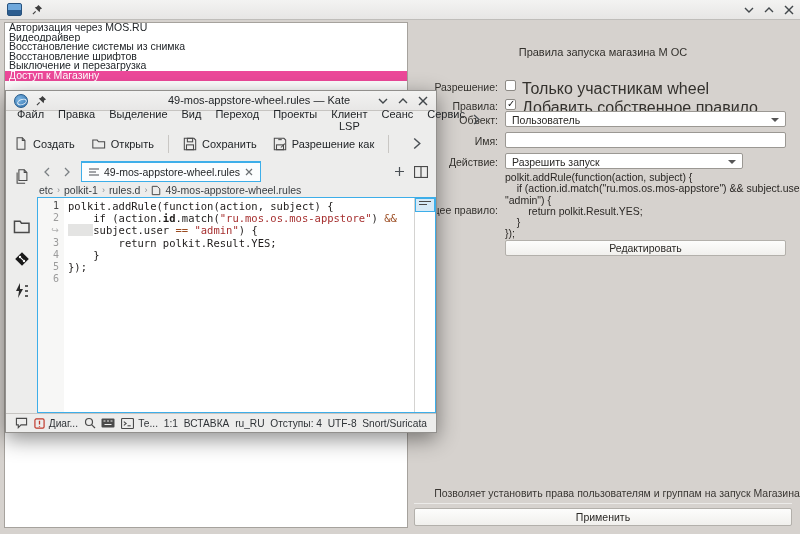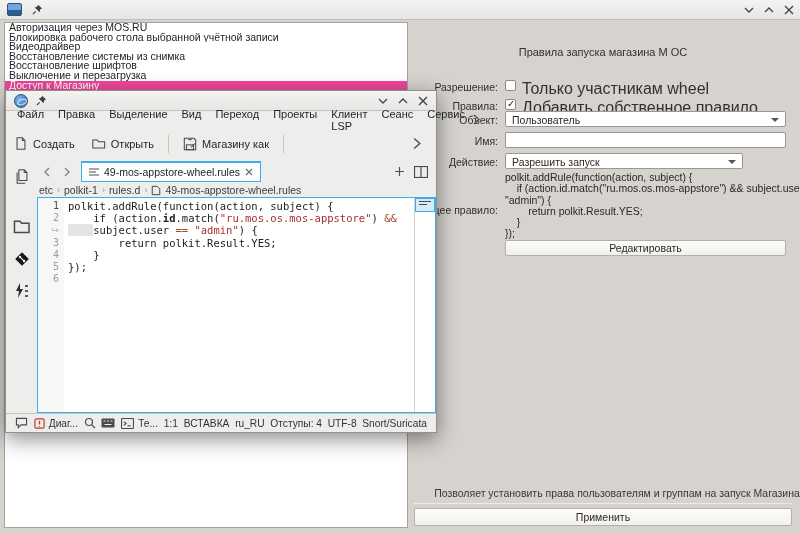--- a/index.html
+++ b/index.html
@@ -127,21 +127,20 @@
         <svg width="10" height="10" viewBox="0 0 10 10">
           <line x1="1" y1="1" x2="9" y2="9"></line>
           <line x1="9" y1="1" x2="1" y2="9"></line>
         </svg>
       </span>
   </div>
 </div>
 
 <div class="abs listpanel">
     <div class="lrow">Авторизация через MOS.RU</div>
-    <div class="lrow">Блокировка рабочего стола выбранной учётной записи</div>
     <div class="lrow">Видеодрайвер</div>
     <div class="lrow">Восстановление системы из снимка</div>
     <div class="lrow">Восстановление шрифтов</div>
     <div class="lrow">Выключение и перезагрузка</div>
     <div class="lrow sel">Доступ к Магазину</div>
   </div>
 
 <div class="abs ptitle">Правила запуска магазина М ОС</div>
 
 <div class="abs plabel" style="right:302px; top:81px;">Разрешение:</div>
@@ -178,20 +177,21 @@
 <div class="abs kate">
 
   <div class="abs kate-titlebar">
     <div class="kateicon"></div>
     <span style="position:absolute; left:30px; top:4px;">
       <svg width="11" height="11" viewBox="0 0 12 12">
           <path d="M7 1l4 4-2 .7L8.3 9 3 3.7 5.3 3z" fill="#3f3f3f"></path>
           <line x1="4" y1="8" x2="1" y2="11" stroke="#3f3f3f" stroke-width="1.2"></line>
         </svg>
     </span>
+    <div class="kate-title">49-mos-appstore-wheel.rules — Kate</div>
     <div class="winctl" style="right:8px;">
       <span>
           <svg width="10" height="10" viewBox="0 0 10 10">
             <polyline points="1,3 5,7 9,3"></polyline>
           </svg>
         </span>
       <span>
           <svg width="10" height="10" viewBox="0 0 10 10">
             <polyline points="1,7 5,3 9,7"></polyline>
           </svg>
@@ -199,21 +199,21 @@
       <span>
           <svg width="10" height="10" viewBox="0 0 10 10">
             <line x1="1" y1="1" x2="9" y2="9"></line>
             <line x1="9" y1="1" x2="1" y2="9"></line>
           </svg>
         </span>
     </div>
   </div>
 
   <div class="abs menubar">
-    <span id="menu-items" style="display:flex;">
+    <span id="menu-items" style="display:flex;text-align:center;">
         <span class="menuitem">Файл</span>
         <span class="menuitem">Правка</span>
         <span class="menuitem">Выделение</span>
         <span class="menuitem">Вид</span>
         <span class="menuitem">Переход</span>
         <span class="menuitem">Проекты</span>
         <span class="menuitem">Клиент LSP</span>
         <span class="menuitem">Сеанс</span>
         <span class="menuitem">Сервис</span>
       </span>
@@ -241,25 +241,35 @@
           </svg>
         </span>
       <span>Открыть</span>
     </div>
     <div class="tsep"></div>
     <div class="tbtn">
       <span>
           <svg class="icn" width="14" height="14" viewBox="0 0 16 16">
             <path d="M1.5 1.5h11l2 2v11h-13z"></path>
             <rect x="4" y="9" width="8" height="5.5"></rect>
+            <rect x="5" y="1.5" width="6" height="4"></rect>
+          </svg>
+        </span>
+      <span>Сохранить</span>
+    </div>
+    <div class="tbtn">
+      <span>
+          <svg class="icn" width="14" height="14" viewBox="0 0 16 16">
+            <path d="M1.5 1.5h11l2 2v11h-13z"></path>
+            <rect x="4" y="9" width="8" height="5.5"></rect>
             <line x1="6" y1="3" x2="10" y2="3"></line>
             <line x1="9" y1="12" x2="13.5" y2="7.5"></line>
           </svg>
         </span>
-      <span>Магазину как</span>
+      <span>Разрешение как</span>
     </div>
     <div class="tsep"></div>
     <span class="tb-overflow chev">
       <svg width="10" height="13" viewBox="0 0 9 11">
           <polyline points="2,1 7,5.5 2,10"></polyline>
         </svg>
     </span>
   </div>
 
   <div class="ksidebar abs">

